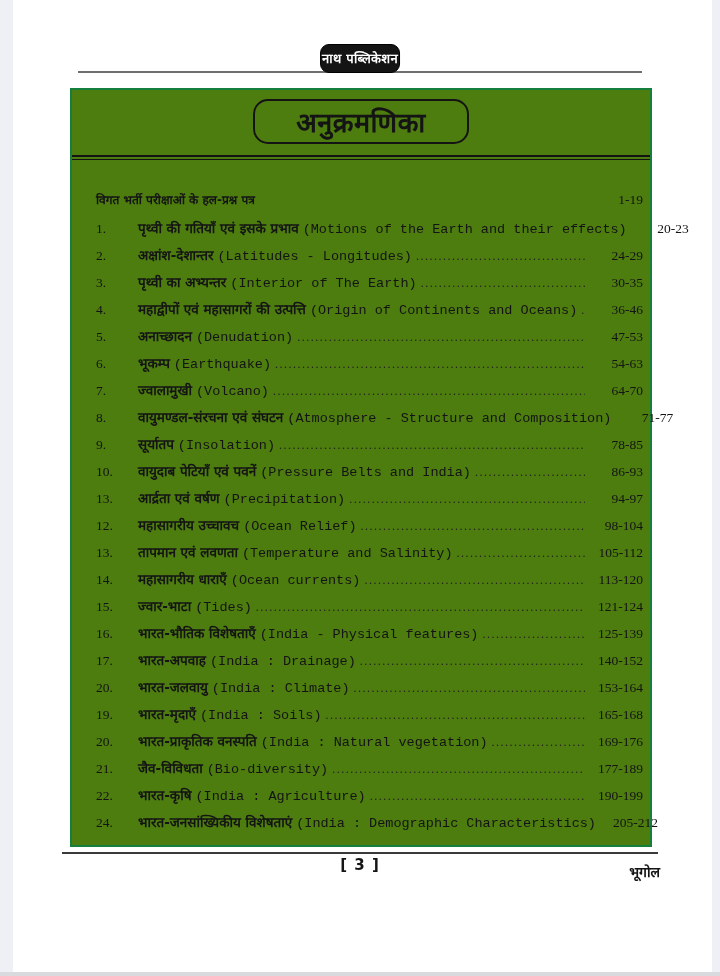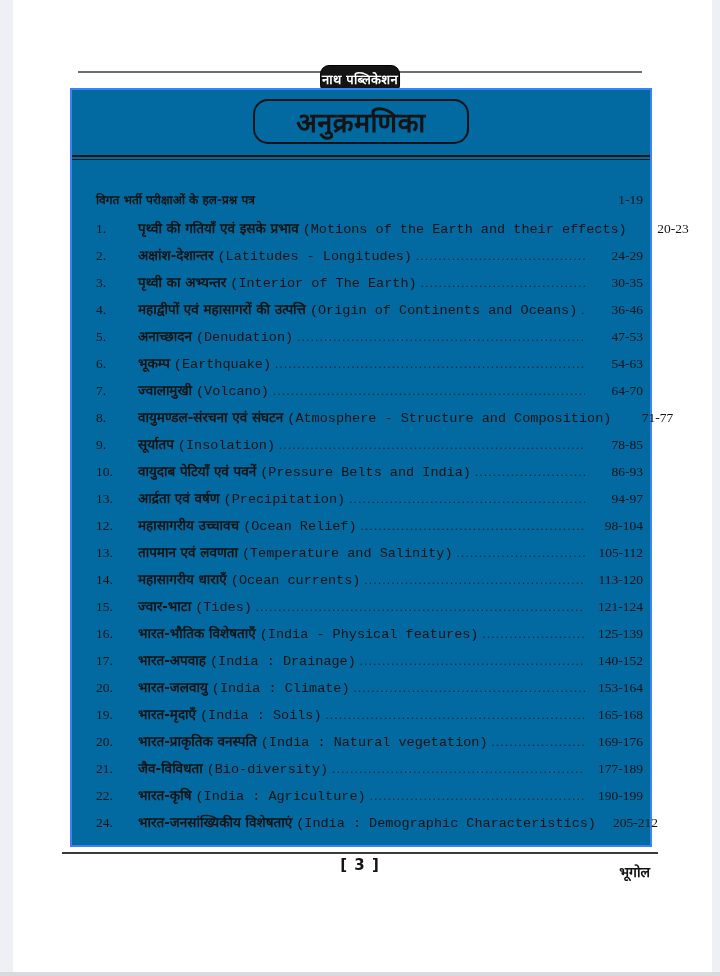--- a/index.html
+++ b/index.html
@@ -11,30 +11,30 @@
   }
   .edge-left  { position:absolute; left:0; top:0; width:13px; height:976px; background:#eef0f5; }
   .edge-right { position:absolute; right:0; top:0; width:8px; height:976px; background:#eef0f5; }
   .edge-bottom{ position:absolute; left:0; bottom:0; width:720px; height:4px; background:#d9dade; }
 
   
   .pub-line {
     position:absolute; top:71px; left:78px; width:564px; height:2px; background:#6f6f6f;
   }
   .pub-badge {
-    position:absolute; top:65px; left:360px; transform:translateX(-50%);
+    position:absolute; top:44px; left:360px; transform:translateX(-50%);
     background:#141414; color:#ffffff; border:1px solid #000;
     border-radius:9px; padding:4px 1px 5px;
     font-size:13px; font-weight:bold; white-space:nowrap; letter-spacing:.3px;
   }
 
   
   .content-box {
     position:absolute; left:70px; top:88px; width:582px; height:759px;
-    border:2px solid #3b82f6; background:#0369a1;
+    border:2px solid #15803d; background:#4d7c0f;
   }
   .title-box {
     margin:9px auto 0; width:216px; height:45px;
     border:2px solid #141414; border-radius:15px;
     display:flex; align-items:center; justify-content:center;
     font-size:27px; font-weight:bold; letter-spacing:.5px;
   }
   .double-rule {
     margin-top:11px; height:5px;
     border-top:2px solid #141414; border-bottom:1px solid #141414;
@@ -69,21 +69,21 @@
     font-family:"Liberation Serif",serif; font-size:13.5px; white-space:nowrap;margin-top:20px;
   }
 
   
   .bottom-rule { position:absolute; left:62px; top:852px; width:596px; height:2px; background:#3a3a3a; }
   .footer-page {
     position:absolute; top:856px; left:0; width:720px; text-align:center;
     font-weight:bold; font-size:15px; letter-spacing:1px;
   }
   .footer-book {
-    position:absolute; top:862px; right:70px;
+    position:absolute; top:862px; right:60px;
     font-weight:bold; font-size:14px;margin-left:44px;
   }
 </style>
 </head>
 <body>
 
 <div class="edge-left"></div>
 <div class="edge-right"></div>
 <div class="edge-bottom"></div>
 

